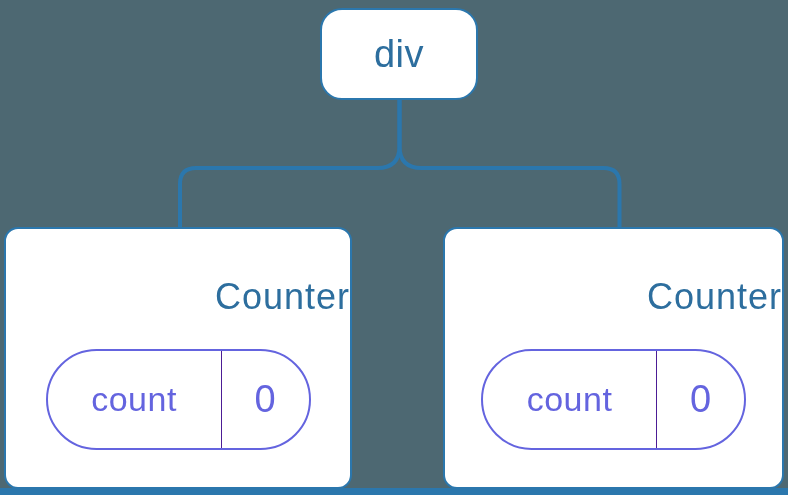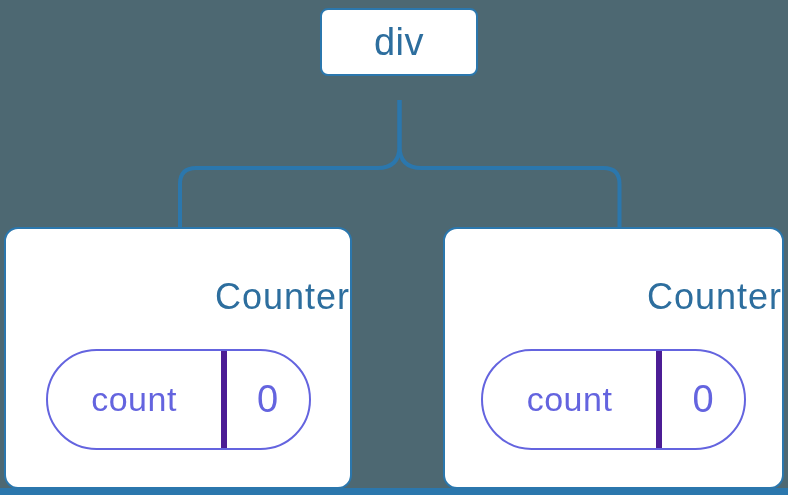--- a/index.html
+++ b/index.html
@@ -26,22 +26,22 @@
   .node {
     position: absolute;
     background: #ffffff;
     border: 2.5px solid #2B77AD;
     box-sizing: border-box;
   }
   .root-node {
     left: 320px;
     top: 8px;
     width: 158px;
-    height: 68px;
-    border-radius: 8px;
+    height: 92px;
+    border-radius: 22px;
     display: flex;
     align-items: center;
     justify-content: center;
     font-size: 38px;
     color: #2D6E9E;
     letter-spacing: 0.5px;
     text-align: right;
   }
   .card {
     top: 227px;
@@ -65,21 +65,21 @@
     height: 101px;
     border: 2px solid #6464DF;
     border-radius: 51px;
     box-sizing: border-box;
     display: flex;
     align-items: stretch;
     color: #6464DF;
   }
   .state-key {
     width: 173px;
-    border-right: 6px solid #4c1d95;
+    border-right: 1px solid #4c1d95;
     display: flex;
     align-items: center;
     justify-content: center;
     font-size: 34px;
     letter-spacing: 0.5px;
   }
   .state-value {
     flex: 1;
     display: flex;
     align-items: center;

